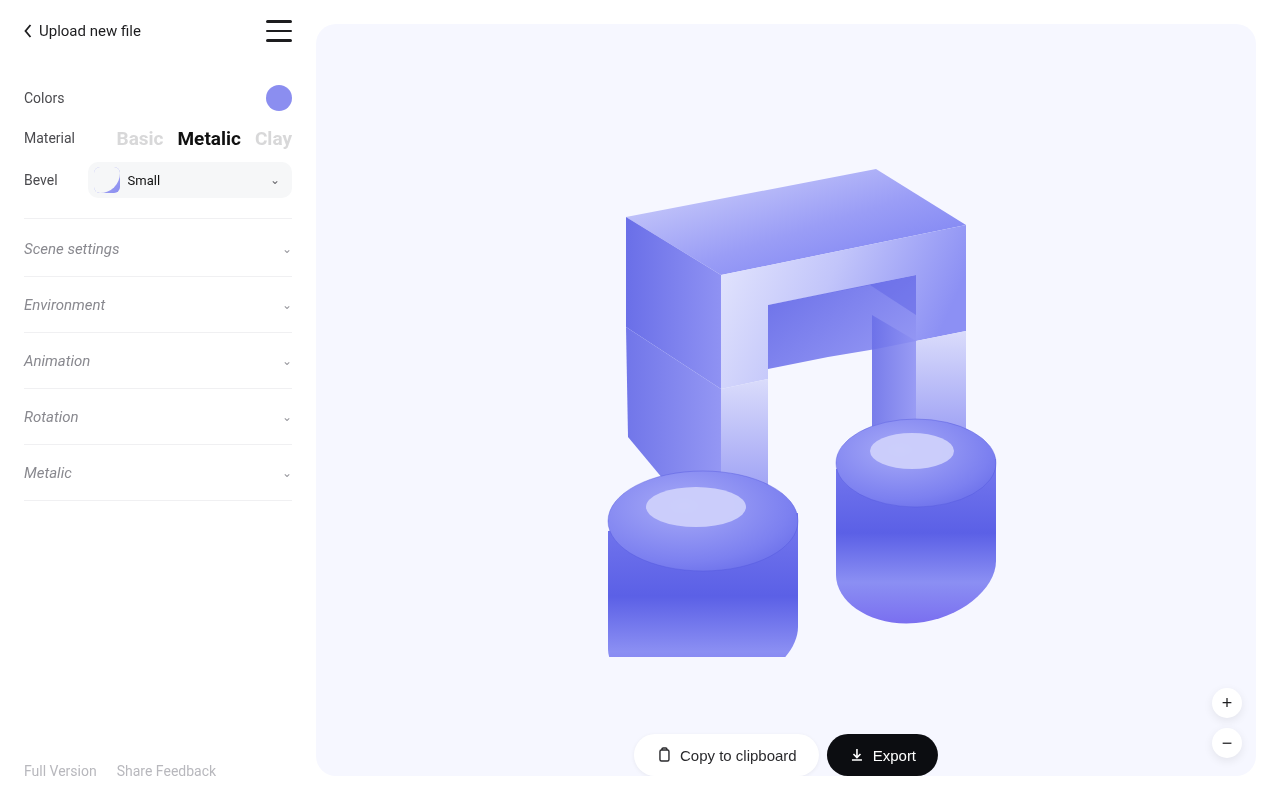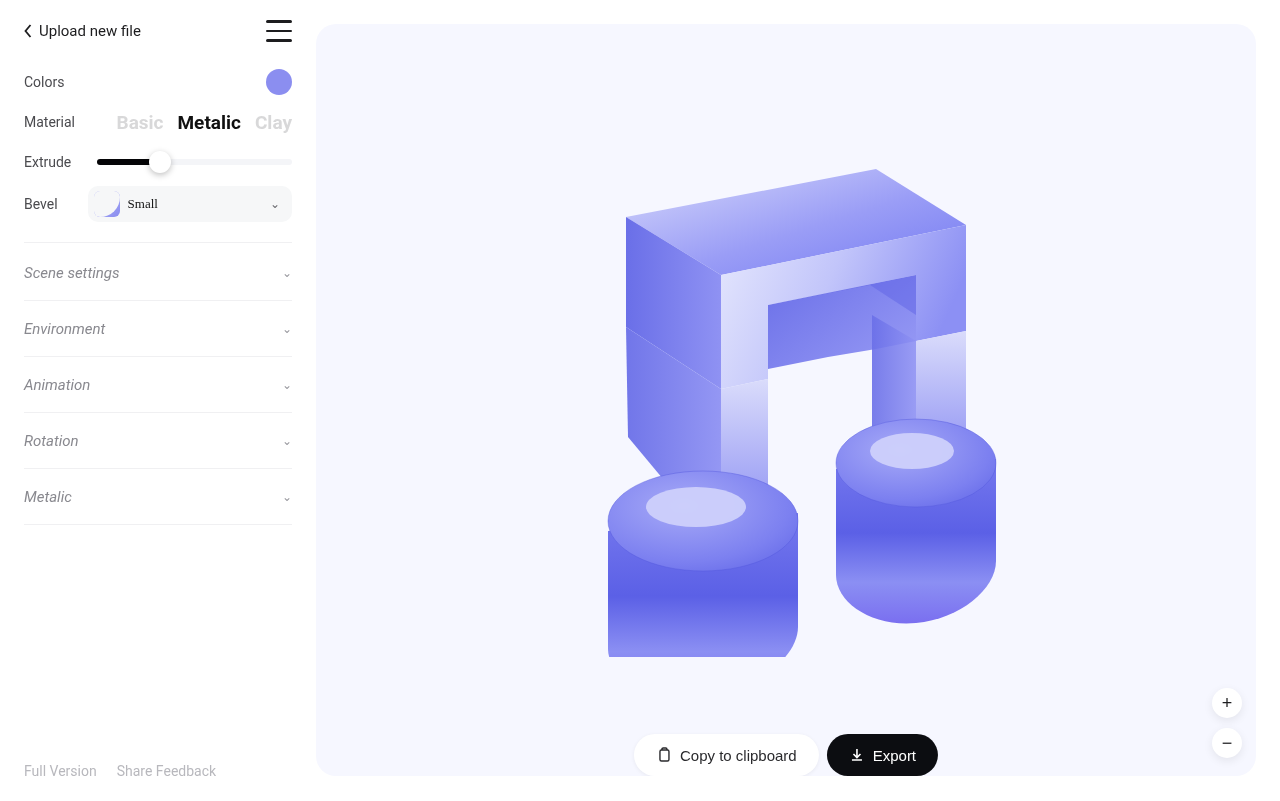--- a/index.html
+++ b/index.html
@@ -17,21 +17,21 @@
     height: 801px;
     padding: 20px 24px 20px 24px;
     display: flex;
     flex-direction: column;
     position: relative;
   }
   .sidebar-header {
     display: flex;
     align-items: center;
     justify-content: space-between;
-    margin-bottom: 24px;
+    margin-bottom: 40px;
   }
   .upload-link {
     display: flex;
     align-items: center;
     gap: 6px;
     cursor: pointer;
     color: #1d1d1f;
     font-size: 15px;
   }
   .upload-link svg { width: 9px; height: 14px; }
@@ -107,21 +107,21 @@
     overflow: hidden;
   }
   .bevel-icon::before {
     content: "";
     position: absolute;
     left: -14px; top: -14px;
     width: 40px; height: 40px;
     background: #f6f7f8;
     border-radius: 50%;
   }
-  .bevel-select .label { font-size: 13px; color: #111; font-family: Liberation Serif, serif; }
+  .bevel-select .label { font-size: 13px; color: #111; }
   .bevel-select .chev { font-size: 12px; color: #6b6b70; }
 
   .divider { border-top: 1px solid #f0f0f2; margin: 12px 0 2px 0; }
 
   .section-header {
     display: flex;
     align-items: center;
     justify-content: space-between;
     height: 56px;
     cursor: pointer;
@@ -223,29 +223,20 @@
 
   <div class="row">
     <span class="row-label">Material</span>
     <div class="material-tabs">
       <span class="mt-item">Basic</span>
       <span class="mt-item active">Metalic</span>
       <span class="mt-item">Clay</span>
     </div>
   </div>
 
-  <div class="row">
-    <span class="row-label">Extrude</span>
-    <div class="extrude-wrap">
-      <div class="extrude-track">
-        <div class="extrude-fill"></div>
-        <div class="extrude-thumb"></div>
-      </div>
-    </div>
-  </div>
 
   <div class="row">
     <span class="row-label">Bevel</span>
     <div class="bevel-select">
       <div class="bevel-left">
         <div class="bevel-icon"></div>
         <span class="label">Small</span>
       </div>
       <span class="chev">⌄</span>
     </div>

